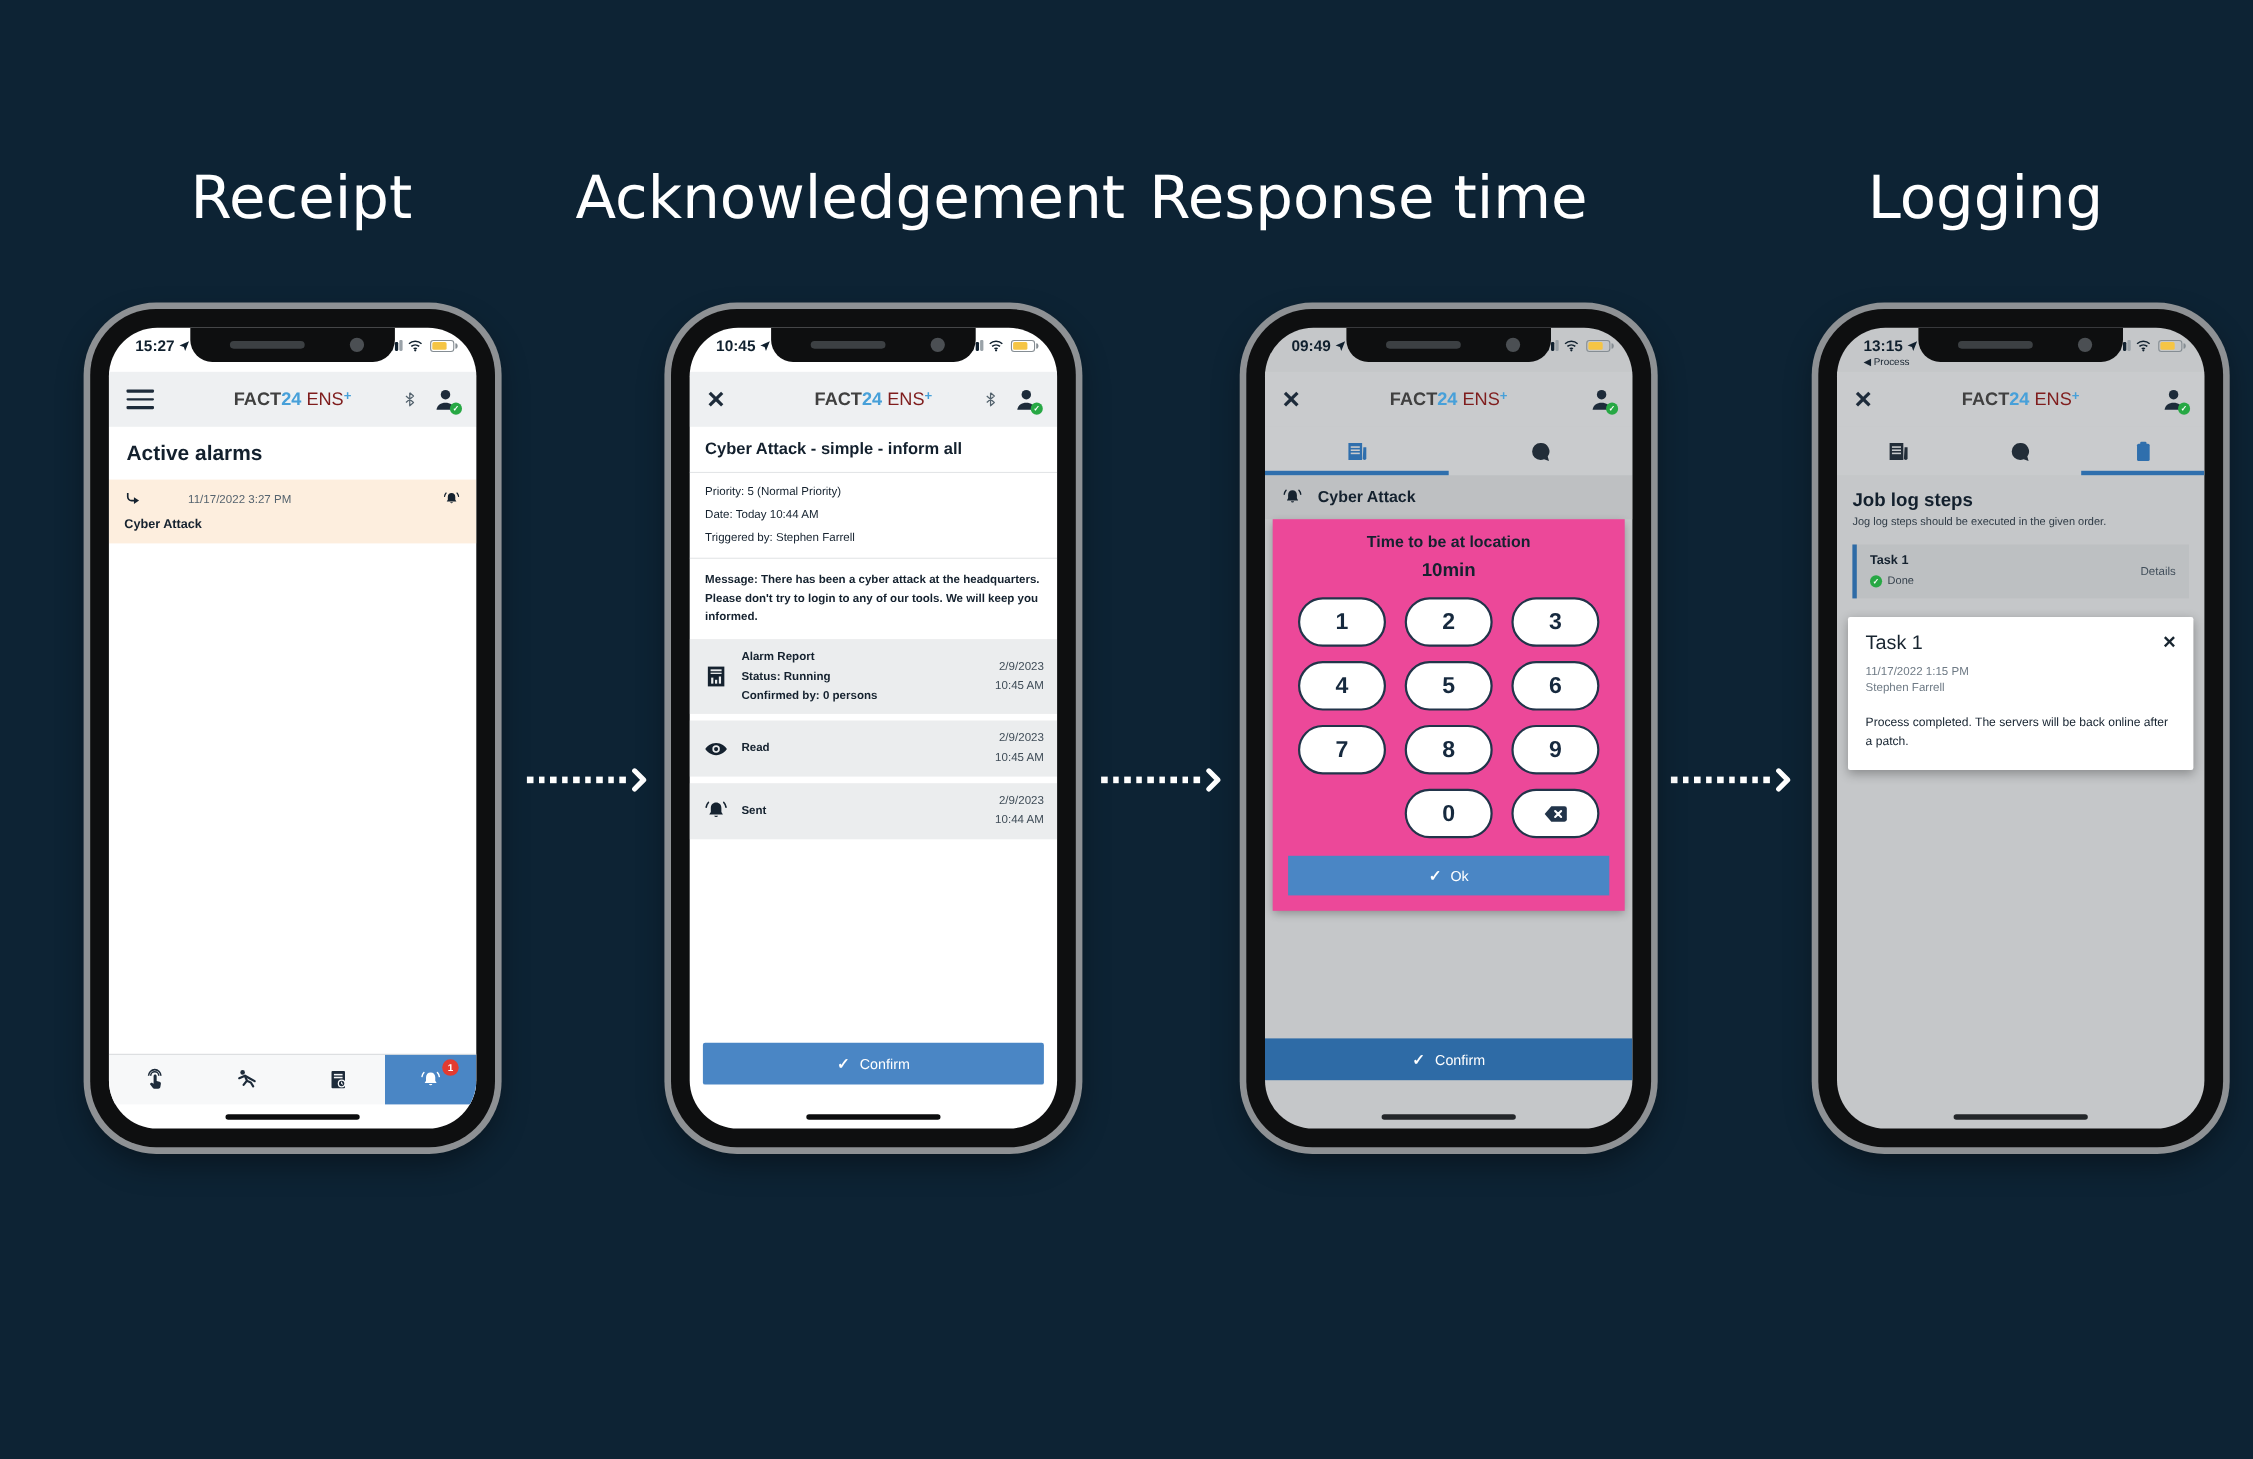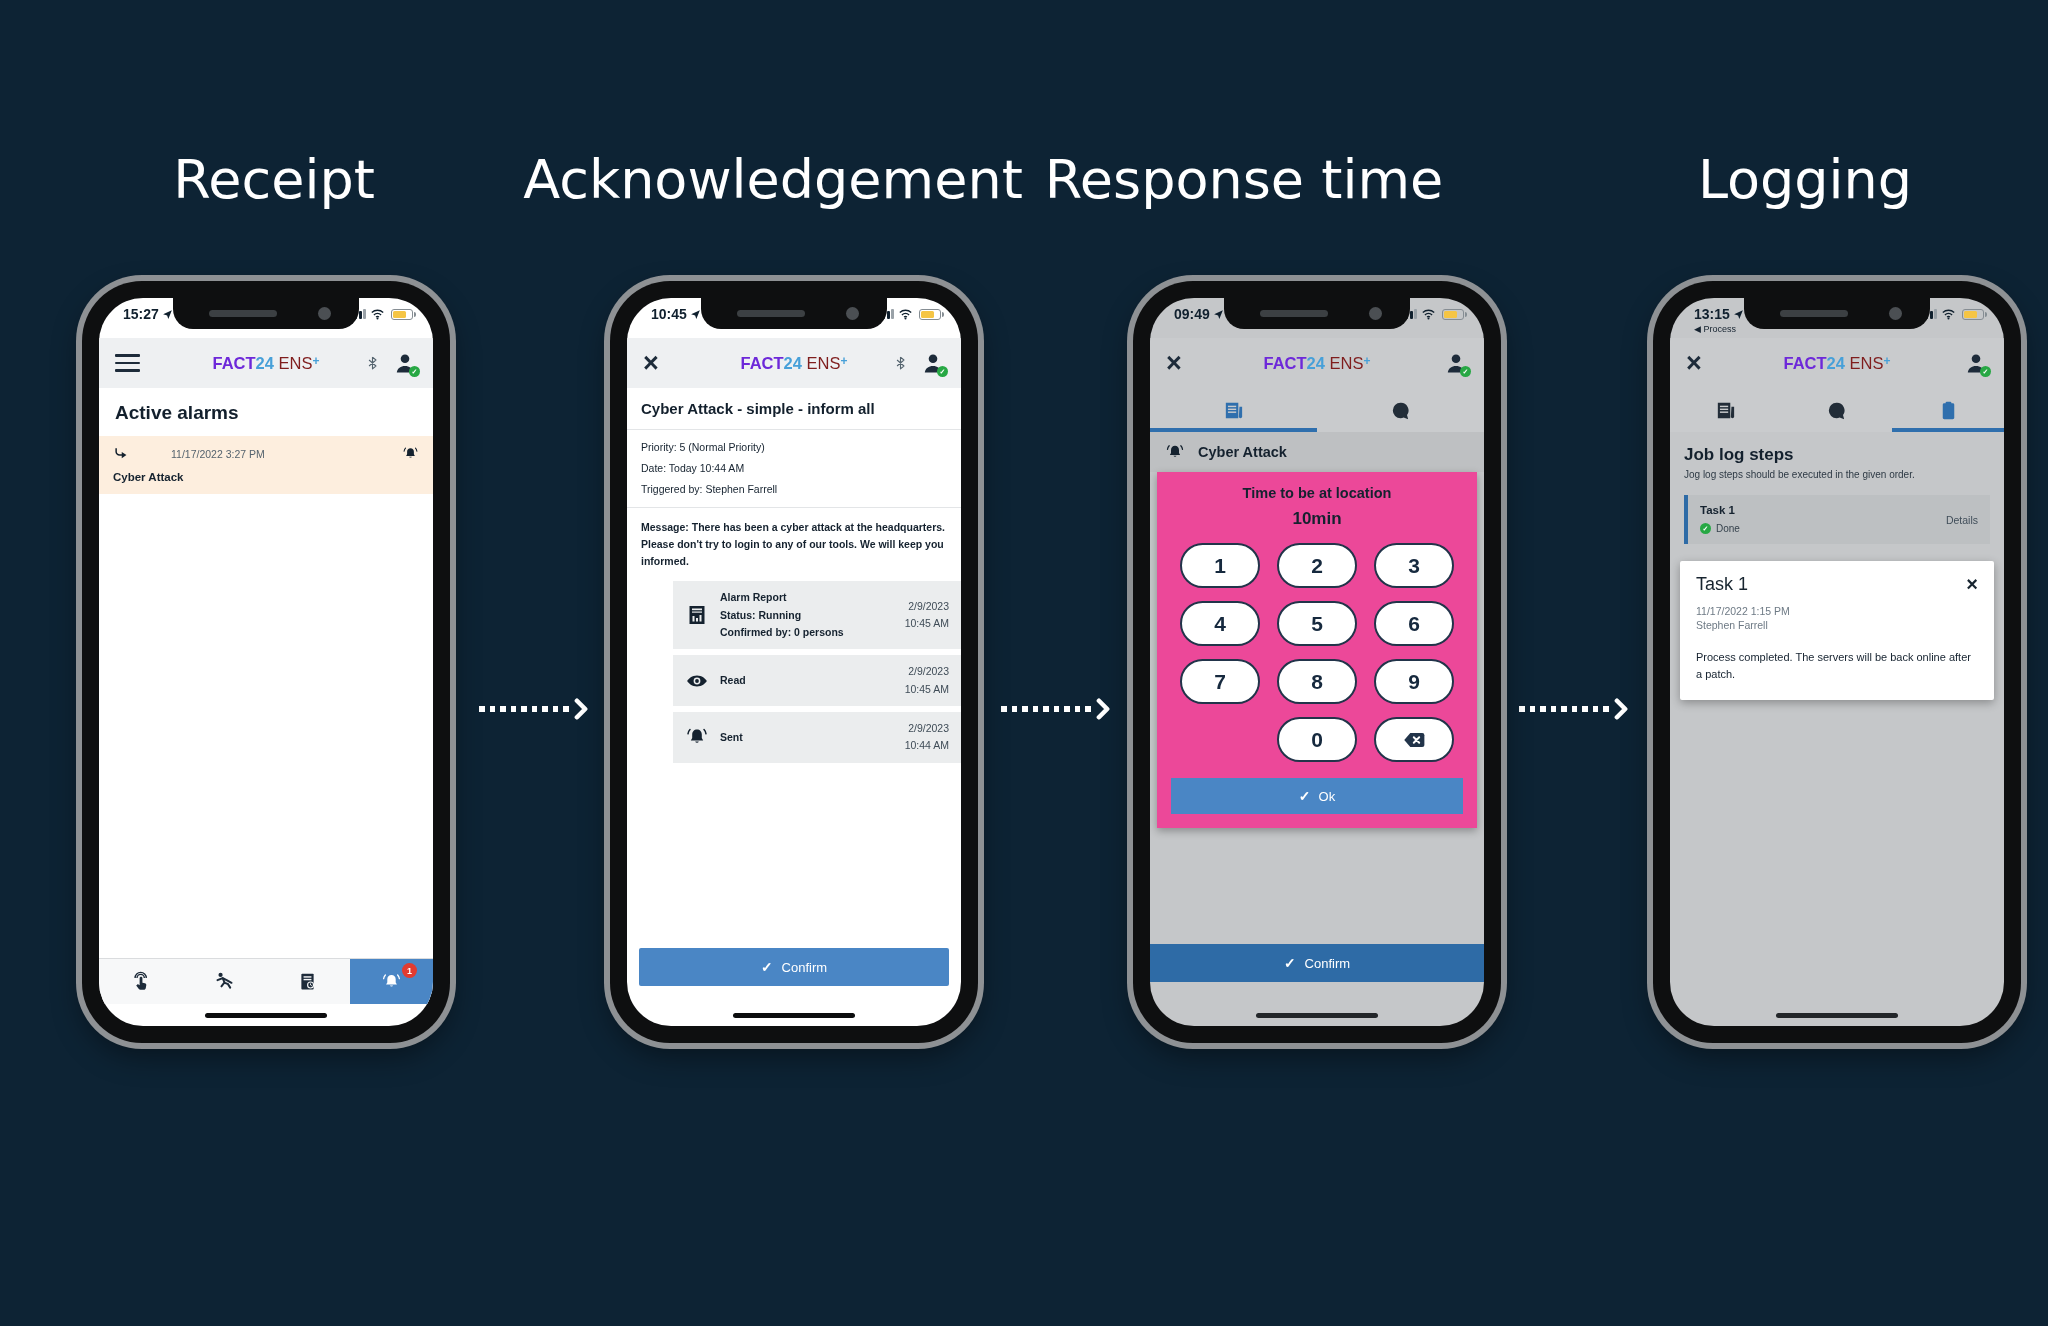--- a/index.html
+++ b/index.html
@@ -38,21 +38,21 @@
   .sigbars i.b1 { height: 4.5px; } .sigbars i.b2 { height: 6.5px; } .sigbars i.b3 { height: 8.5px; }
   .sigbars i.b4 { height: 10.5px; background: #9aa2a8; }
   .wifi svg { width: 15px; height: 12px; display: block; color: #10202e; }
   .battery { width: 22px; height: 11px; border: 1px solid #858d93; border-radius: 3px; position: relative; margin-left: 2px; }
   .battery .fill { position: absolute; left: 1px; top: 1px; bottom: 1px; width: 13px; background: #f5c545; border-radius: 1.5px; }
   .battery .tip { position: absolute; right: -3.5px; top: 2.5px; width: 2px; height: 4.5px; background: #858d93; border-radius: 0 2px 2px 0; }
 
   .appbar { position: relative; height: 50px; display: flex; align-items: center; padding: 0 16px; background: #eef0f2; z-index: 2; }
   .appbar.gray { background: #c9cbcd; }
   .logo { position: absolute; left: 50%; transform: translateX(-50%); font-size: 16.5px; font-weight: bold; white-space: nowrap; }
-  .logo .f { color: #6d28d9; } .logo .n { color: #47a0d9; }
+  .logo .f { color: #404040; } .logo .n { color: #47a0d9; }
   .logo .e { color: #7f1d1d; font-weight: normal; } .logo .p { color: #47a0d9; font-size: 12px; position: relative; top: -4px; }
   .hamburger { width: 25px; display: flex; flex-direction: column; gap: 4.5px; cursor: pointer; }
   .hamburger i { height: 2.7px; background: #1d2b3a; border-radius: 1px; display: block; }
   .close-x { font-size: 27px; font-weight: bold; color: #1d2b3a; line-height: 1; cursor: pointer; }
   .appbar-right { margin-left: auto; display: flex; align-items: center; gap: 13px; }
   .bt svg { width: 15px; height: 20px; display: block; color: #55646f; }
   .avatar { position: relative; width: 24px; height: 24px; color: #1d2b3a; cursor: pointer; }
   .avatar svg { width: 24px; height: 24px; display: block; }
   .badge-check { position: absolute; right: -3px; bottom: -2px; width: 11px; height: 11px; border-radius: 50%;
     background: #27a844; color: #fff; font-size: 7px; font-weight: bold; display: flex; align-items: center; justify-content: center; }
@@ -75,21 +75,21 @@
   .tab svg { width: 21px; height: 21px; display: block; }
   .tab.active { background: #4a86c5; color: #fff; }
   .tab .badge { position: absolute; top: 4px; right: 16px; min-width: 15px; height: 15px; border-radius: 8px;
     background: #e23b30; color: #fff; font-size: 9px; font-weight: bold; display: flex; align-items: center; justify-content: center; padding: 0 3px; }
 
   
   .detail-title { font-size: 15px; font-weight: bold; color: #13202d; padding: 12px 14px; border-bottom: 1px solid #e3e5e7; }
   .meta { padding: 11px 14px 3px; border-bottom: 1px solid #e3e5e7; }
   .meta-line { font-size: 10.5px; color: #15222f; margin-bottom: 9px; }
   .msg { padding: 11px 14px 12px; font-size: 10.5px; font-weight: bold; color: #15222f; line-height: 1.6; }
-  .inforow { display: flex; align-items: center; gap: 11px; background: #ebedee; padding: 8px 12px; margin-bottom: 6px; margin-left: 46px; }
+  .inforow { display: flex; align-items: center; gap: 11px; background: #ebedee; padding: 8px 12px; margin-bottom: 6px; }
   .ricon svg { width: 24px; height: 24px; display: block; color: #15222f; }
   .rlines { flex: 1; font-size: 10.5px; font-weight: bold; color: #15222f; line-height: 1.65; }
   .rwhen { text-align: right; font-size: 10.5px; color: #3f4c57; line-height: 1.65; }
   .confirm-btn { position: absolute; left: 12px; right: 12px; bottom: 40px; height: 38px; background: #4a86c5;
     color: #fff; display: flex; align-items: center; justify-content: center; gap: 9px; font-size: 13px; border-radius: 2px; cursor: pointer; }
   .check { font-size: 14px; font-weight: bold; }
 
   
   .tabs { height: 44px; display: flex; position: relative; background: #c9cbcd; }
   .tcell { flex: 1; display: flex; align-items: center; justify-content: center; cursor: pointer; }

